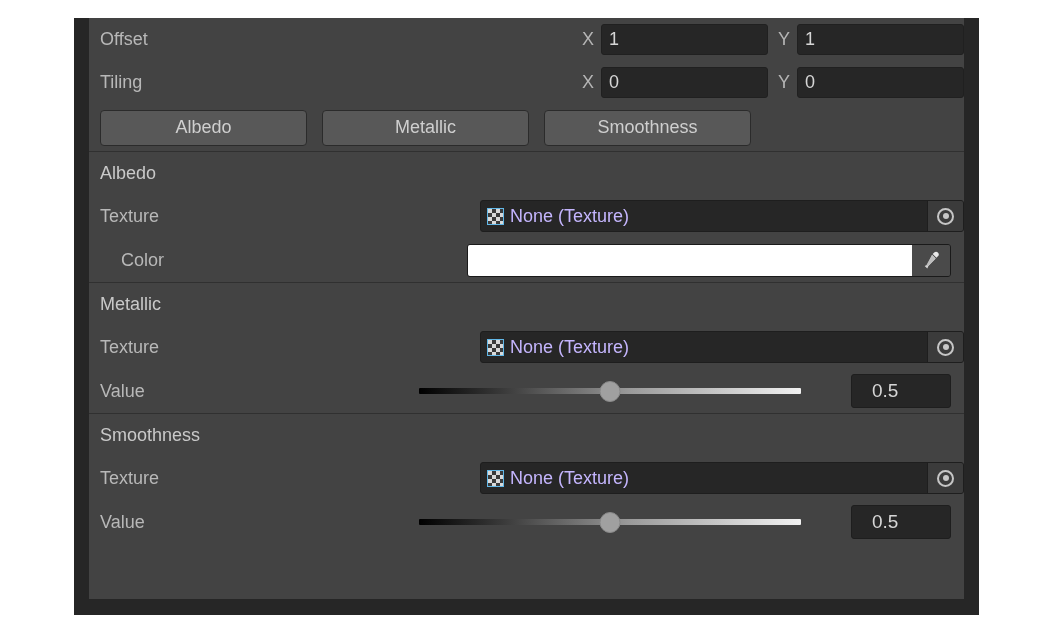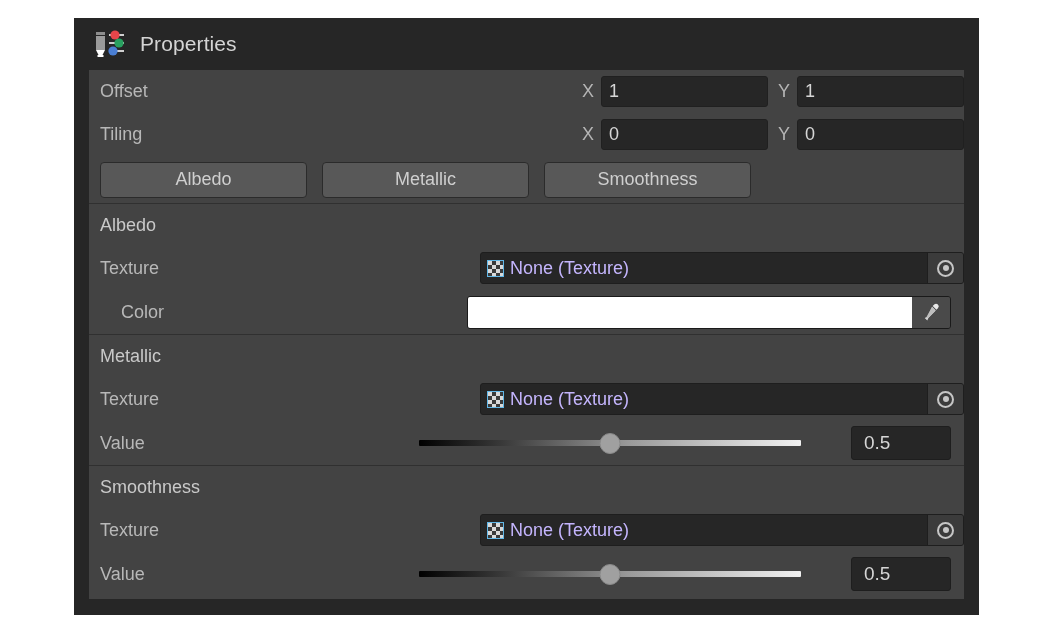--- a/index.html
+++ b/index.html
@@ -253,49 +253,32 @@
   }
   .slider-value {
     width: 100px;
     height: 34px;
     margin-left: 8px;
     background: #262626;
     border: 1px solid #1e1e1e;
     border-radius: 3px;
     display: flex;
     align-items: center;
-    padding-left: 12px;
+    padding-left: 20px;
     font-size: 19px;
     color: #d6d6d6;
     flex: 0 0 auto;
   }
 </style>
 </head>
 <body>
 
 <div class="stage">
   <div class="panel">
 
-    <div class="panel-header">
-      <span class="props-icon">
-        <svg width="34" height="30" viewBox="0 0 34 30" xmlns="http://www.w3.org/2000/svg">
-          <rect x="3" y="3" width="9" height="3" fill="#8d8d8d"></rect>
-          <rect x="3" y="7" width="9" height="14" fill="#9a9a9a"></rect>
-          <polygon points="3,21 12,21 9.5,26 5.5,26" fill="#ffffff"></polygon>
-          <rect x="4.5" y="26" width="6" height="2" fill="#ffffff"></rect>
-          <line x1="16" y1="6" x2="31" y2="6" stroke="#cfcfcf" stroke-width="2"></line>
-          <line x1="16" y1="14" x2="31" y2="14" stroke="#cfcfcf" stroke-width="2"></line>
-          <line x1="16" y1="22" x2="31" y2="22" stroke="#cfcfcf" stroke-width="2"></line>
-          <circle cx="22" cy="6" r="4.6" fill="#e8454a"></circle>
-          <circle cx="26" cy="14" r="4.6" fill="#28a05f"></circle>
-          <circle cx="20" cy="22" r="4.6" fill="#4a7fd4"></circle>
-        </svg>
-      </span>
-      <span class="props-title">Properties</span>
-    </div>
 
     <div class="content">
 
       <div class="row vec-row">
         <span class="vec-label">Offset</span>
         <span class="axis">X</span>
         <span class="num-field">1</span>
         <span class="axis second">Y</span>
         <span class="num-field">1</span>
       </div>

